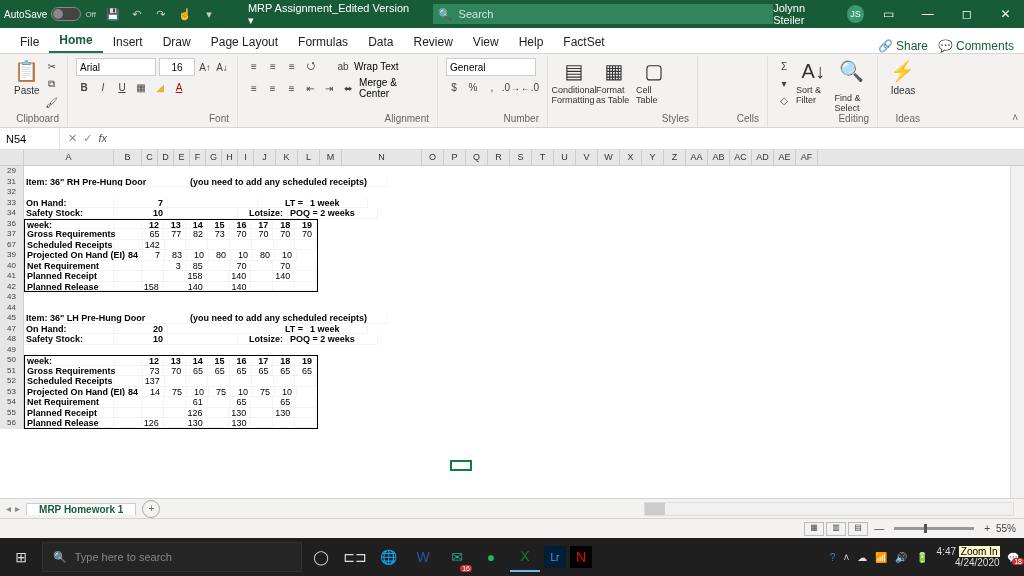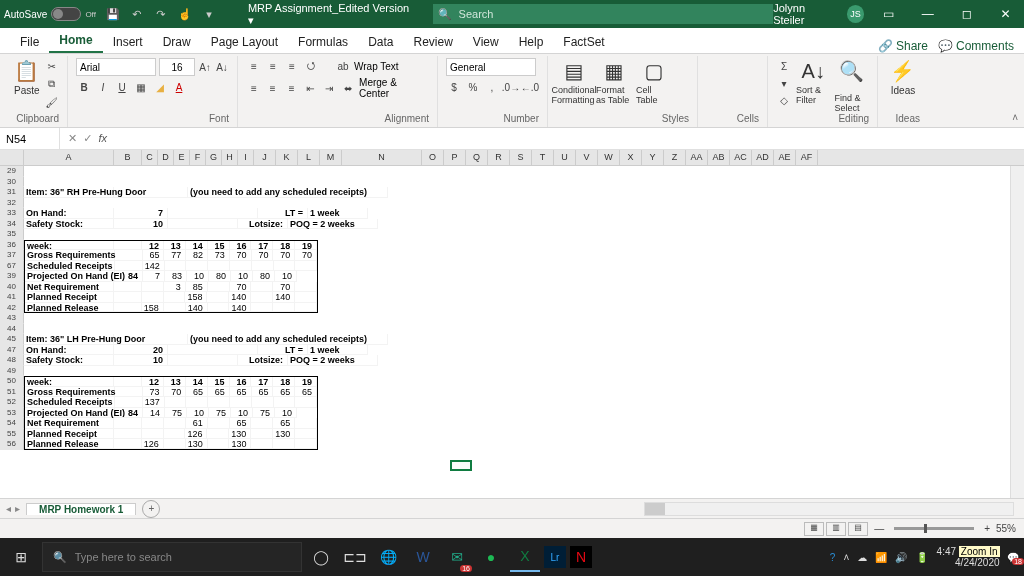--- a/index.html
+++ b/index.html
@@ -311,24 +311,20 @@
     </div>
 </div>
 
 <div class="grid-area">
   <div id="grid">
       <div class="row">
         <div class="rowhdr">29</div>
         <div style="display: flex; position: relative;"></div>
       </div>
       <div class="row">
-        <div class="rowhdr">30</div>
-        <div style="display: flex; position: relative;"></div>
-      </div>
-      <div class="row">
         <div class="rowhdr">31</div>
         <div style="display: flex; position: relative;">
           <div class="cell b" style="width: 90px;">Item:  36" RH Pre-Hung Door</div>
           <div class="cell " style="width: 74px;"></div>
           <div class="cell b" style="width: 200px;">(you need to add any scheduled receipts)</div>
         </div>
       </div>
       <div class="row">
         <div class="rowhdr">32</div>
         <div style="display: flex; position: relative;"></div>
@@ -345,24 +341,20 @@
       </div>
       <div class="row">
         <div class="rowhdr">34</div>
         <div style="display: flex; position: relative;">
           <div class="cell b" style="width: 90px;">Safety Stock:</div>
           <div class="cell b r" style="width: 54px;">10</div>
           <div class="cell " style="width: 70px;"></div>
           <div class="cell b r" style="width: 50px;">Lotsize:</div>
           <div class="cell b" style="width: 90px;">POQ = 2 weeks</div>
         </div>
-      </div>
-      <div class="row">
-        <div class="rowhdr">35</div>
-        <div style="display: flex; position: relative;"></div>
       </div>
       <div class="row">
         <div class="rowhdr">36</div>
         <div style="display: flex; position: relative; border-top: 1px solid rgb(0, 0, 0); border-left: 1px solid rgb(0, 0, 0); width: 294px; border-right: 1px solid rgb(0, 0, 0);">
           <div class="cell b" style="width: 90px;">week:</div>
           <div class="cell " style="width: 28px;"></div>
           <div class="cell b r" style="width: 22px;">12</div>
           <div class="cell b r" style="width: 22px;">13</div>
           <div class="cell b r" style="width: 22px;">14</div>
           <div class="cell b r" style="width: 22px;">15</div>

